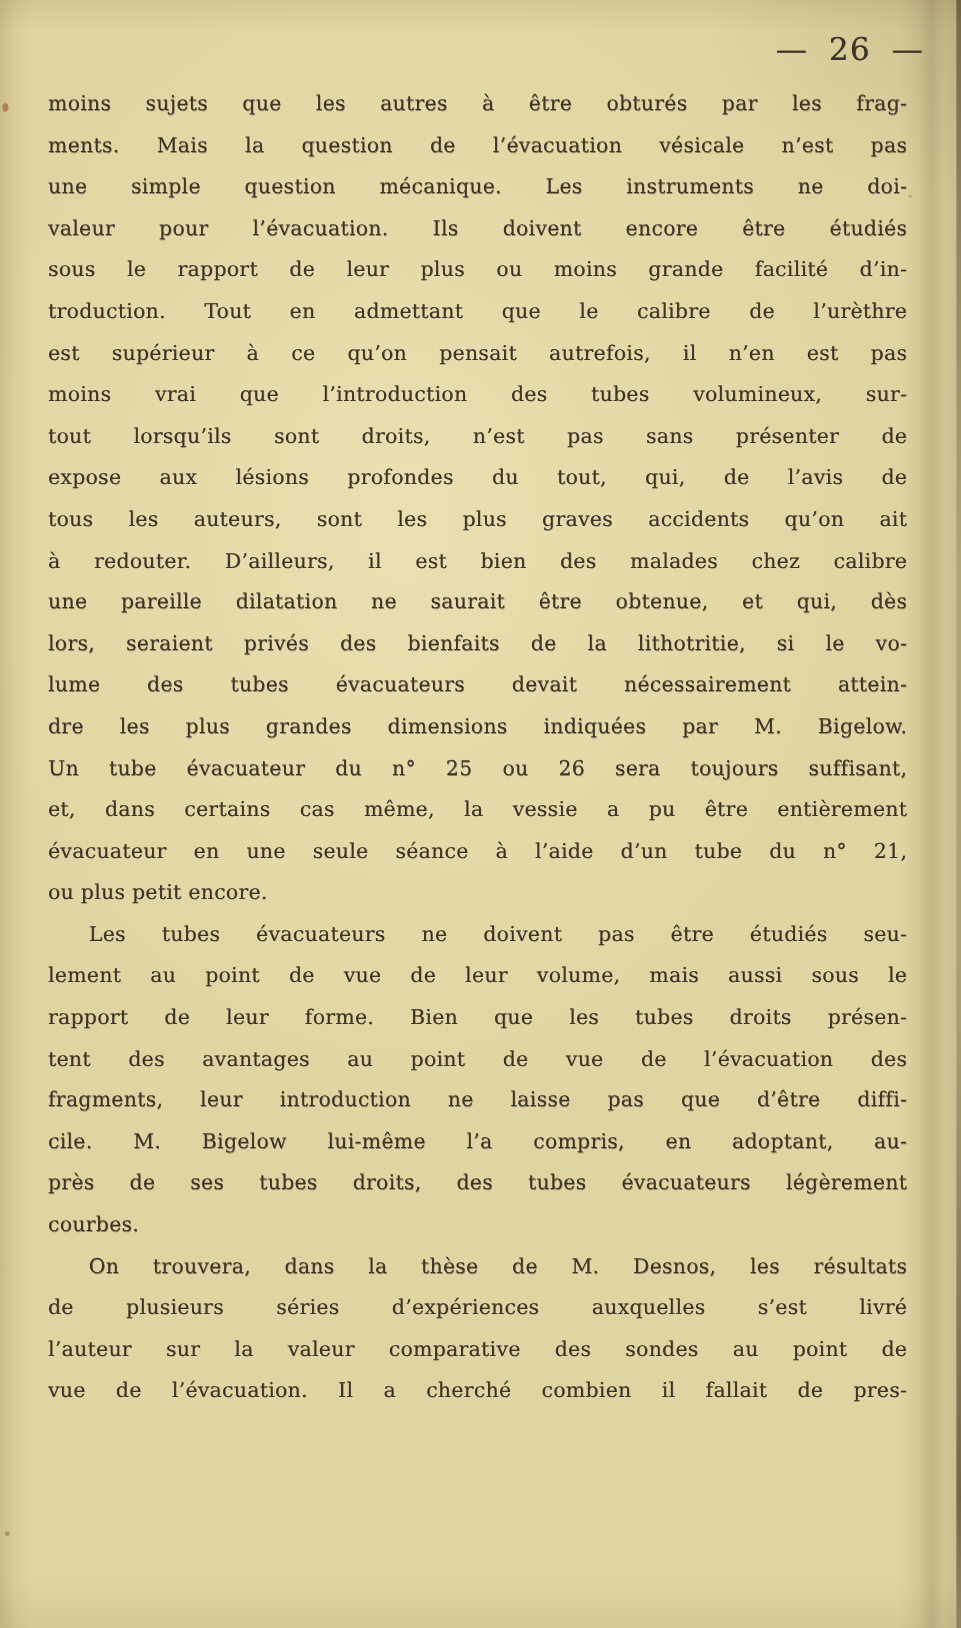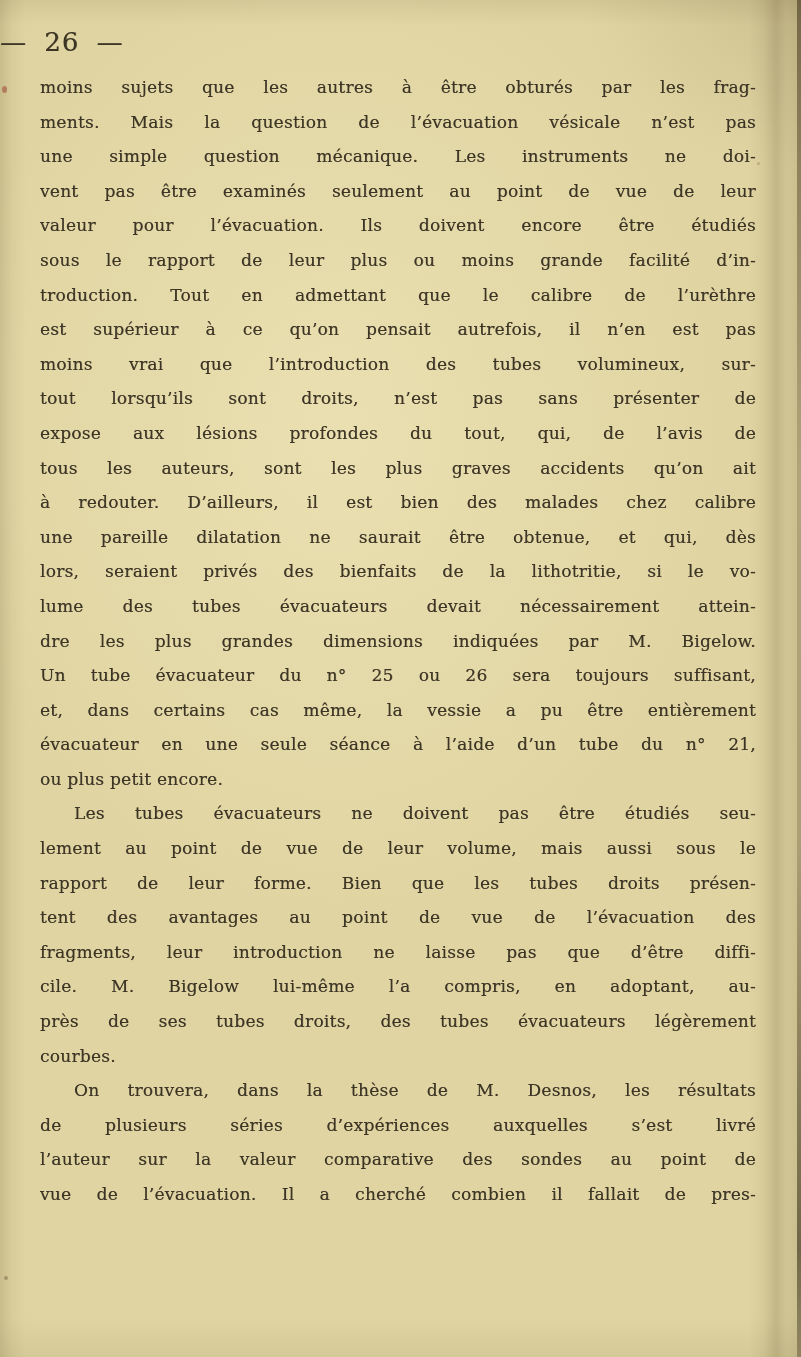--- a/index.html
+++ b/index.html
@@ -50,21 +50,21 @@
     position: absolute;
     top: 0; right: 0;
     width: 220px; height: 170px;
     background: radial-gradient(ellipse at 100% 0%, rgba(104,86,48,0.16), rgba(104,86,48,0) 70%);
   }
   .page-header {
     position: absolute;
     top: 27px;
     left: 0;
     width: 770px;
-    text-align: left;
+    text-align: right;
     font-size: 26px;
     word-spacing: 8px;
     letter-spacing: 1px;
     text-shadow: 0.4px 0.4px 0.5px rgba(60,52,37,0.55);
   }
   .text-block {
     position: absolute;
     top: 70px;
     left: 40px;
     width: 716px;
@@ -99,21 +99,20 @@
   <div class="edge-right"></div>
   <div class="edge-line"></div>
 
   <div class="page-header">— 26 —</div>
 
   <div class="text-block" id="text-block">
       <div class="paragraph">
         <div class="line">moins sujets que les autres à être obturés par les frag-</div>
         <div class="line">ments. Mais la question de l’évacuation vésicale n’est pas</div>
         <div class="line">une simple question mécanique. Les instruments ne doi-</div>
-        <div class="line">vent pas être examinés seulement au point de vue de leur</div>
         <div class="line">valeur pour l’évacuation. Ils doivent encore être étudiés</div>
         <div class="line">sous le rapport de leur plus ou moins grande facilité d’in-</div>
         <div class="line">troduction. Tout en admettant que le calibre de l’urèthre</div>
         <div class="line">est supérieur à ce qu’on pensait autrefois, il n’en est pas</div>
         <div class="line">moins vrai que l’introduction des tubes volumineux, sur-</div>
         <div class="line">tout lorsqu’ils sont droits, n’est pas sans présenter de</div>
         <div class="line">expose aux lésions profondes du tout, qui, de l’avis de</div>
         <div class="line">tous les auteurs, sont les plus graves accidents qu’on ait</div>
         <div class="line">à redouter. D’ailleurs, il est bien des malades chez calibre</div>
         <div class="line">une pareille dilatation ne saurait être obtenue, et qui, dès</div>

